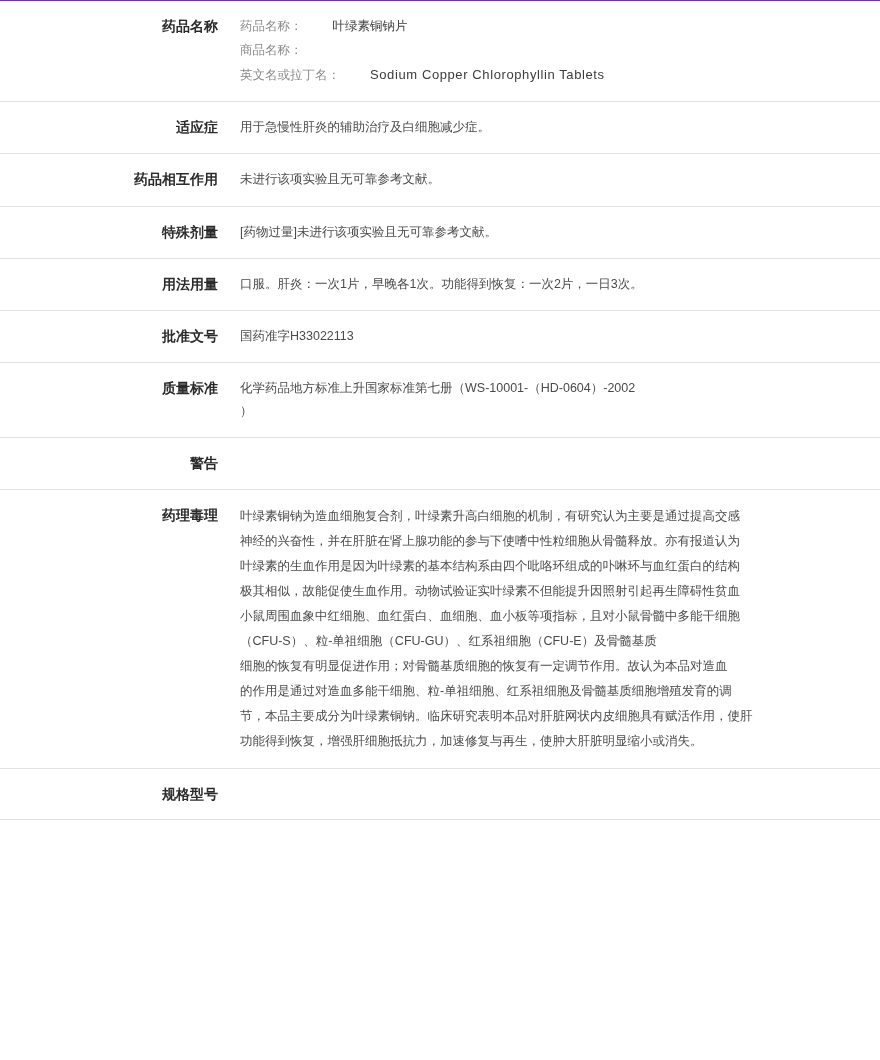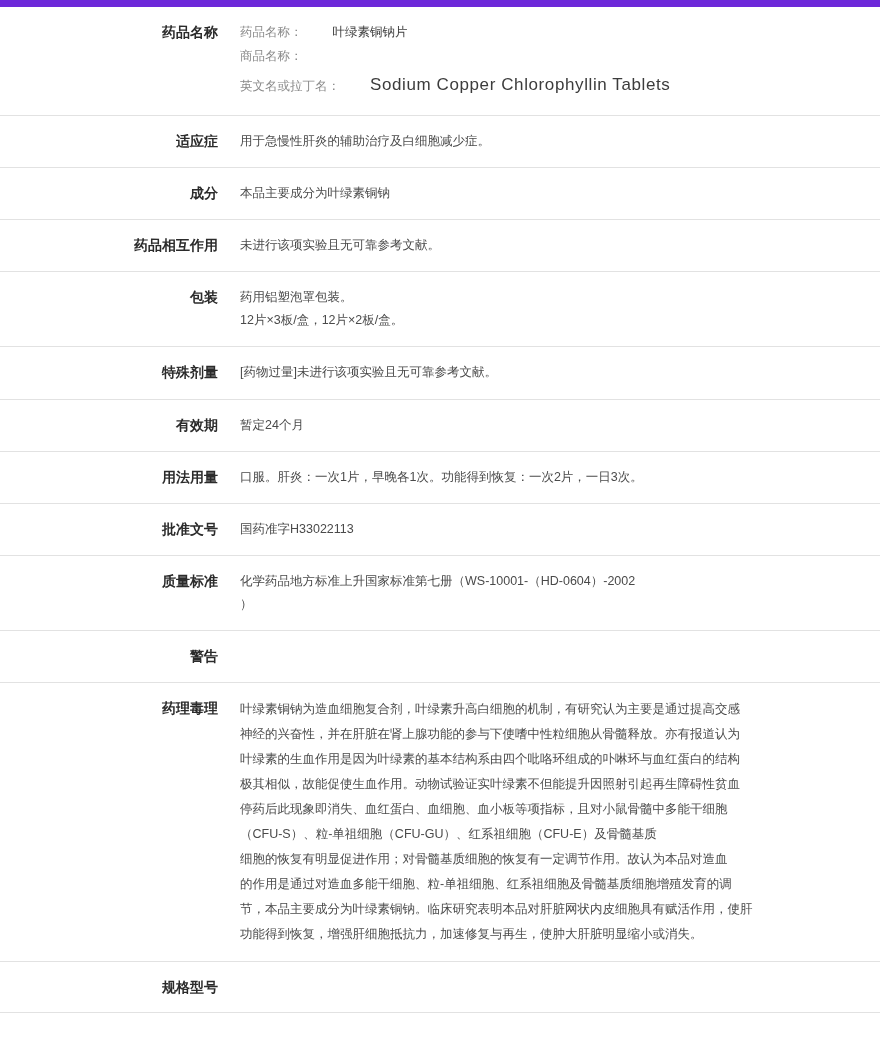--- a/index.html
+++ b/index.html
@@ -21,21 +21,21 @@
   }
   table.drug-table {
     width: 880px;
     border-collapse: collapse;
     table-layout: fixed;
   }
   table.drug-table tr {
     border-bottom: 1px solid #e2e2e2;
   }
   table.drug-table tr:first-child {
-    border-top: 7px solid #6d28d9;
+    border-top: 1px solid #6d28d9;
   }
   td.label {
     width: 218px;
     text-align: right;
     vertical-align: top;
     padding: 14px 12px 14px 0;
     font-weight: bold;
     color: #2b2b2b;
     font-size: 14px;
     line-height: 1.6;
@@ -64,21 +64,21 @@
     color: #8a8a8a;
   }
   .name-val {
     flex: 1 1 auto;
     color: #3c3c3c;
     padding-left: 6px;
     margin-left: 24px;
   }
   .name-val.latin {
     letter-spacing: 0.6px;
-    font-size: 17px;
+    font-size: 13px;
     color: #3c3c3c;
   }
   .line {
     display: block;
   }
   .blank-cell {
     min-height: 18px;
   }
   td.value.dense {
     line-height: 2.0;
@@ -111,55 +111,36 @@
         </td>
       </tr>
 
       <tr>
         <td class="label">适应症</td>
         <td class="value">
           <span class="line">用于急慢性肝炎的辅助治疗及白细胞减少症。</span>
         </td>
       </tr>
 
-      <tr>
-        <td class="label">成分</td>
-        <td class="value">
-          <span class="line">本品主要成分为叶绿素铜钠</span>
-        </td>
-      </tr>
 
       <tr>
         <td class="label">药品相互作用</td>
         <td class="value">
           <span class="line">未进行该项实验且无可靠参考文献。</span>
         </td>
       </tr>
 
-      <tr>
-        <td class="label">包装</td>
-        <td class="value">
-          <span class="line">药用铝塑泡罩包装。</span>
-          <span class="line">12片×3板/盒，12片×2板/盒。</span>
-        </td>
-      </tr>
 
       <tr>
         <td class="label">特殊剂量</td>
         <td class="value">
           <span class="line">[药物过量]未进行该项实验且无可靠参考文献。</span>
         </td>
       </tr>
 
-      <tr>
-        <td class="label">有效期</td>
-        <td class="value">
-          <span class="line">暂定24个月</span>
-        </td>
-      </tr>
 
       <tr>
         <td class="label">用法用量</td>
         <td class="value">
           <span class="line">口服。肝炎：一次1片，早晚各1次。功能得到恢复：一次2片，一日3次。</span>
         </td>
       </tr>
 
 
       <tr>
@@ -185,21 +166,21 @@
         </td>
       </tr>
 
       <tr>
         <td class="label">药理毒理</td>
         <td class="value dense">
           <span class="line">叶绿素铜钠为造血细胞复合剂，叶绿素升高白细胞的机制，有研究认为主要是通过提高交感</span>
           <span class="line">神经的兴奋性，并在肝脏在肾上腺功能的参与下使嗜中性粒细胞从骨髓释放。亦有报道认为</span>
           <span class="line">叶绿素的生血作用是因为叶绿素的基本结构系由四个吡咯环组成的卟啉环与血红蛋白的结构</span>
           <span class="line">极其相似，故能促使生血作用。动物试验证实叶绿素不但能提升因照射引起再生障碍性贫血</span>
-          <span class="line">停药后此现象即消失、血红蛋白、血细胞、血小板等项指标，且对小鼠骨髓中多能干细胞</span>
+          <span class="line">小鼠周围血象中红细胞、血红蛋白、血细胞、血小板等项指标，且对小鼠骨髓中多能干细胞</span>
           <span class="line">（CFU-S）、粒-单祖细胞（CFU-GU）、红系祖细胞（CFU-E）及骨髓基质</span>
           <span class="line">细胞的恢复有明显促进作用；对骨髓基质细胞的恢复有一定调节作用。故认为本品对造血</span>
           <span class="line">的作用是通过对造血多能干细胞、粒-单祖细胞、红系祖细胞及骨髓基质细胞增殖发育的调</span>
           <span class="line">节，本品主要成分为叶绿素铜钠。临床研究表明本品对肝脏网状内皮细胞具有赋活作用，使肝</span>
           <span class="line">功能得到恢复，增强肝细胞抵抗力，加速修复与再生，使肿大肝脏明显缩小或消失。</span>
         </td>
       </tr>
 
       <tr>
         <td class="label">规格型号</td>

